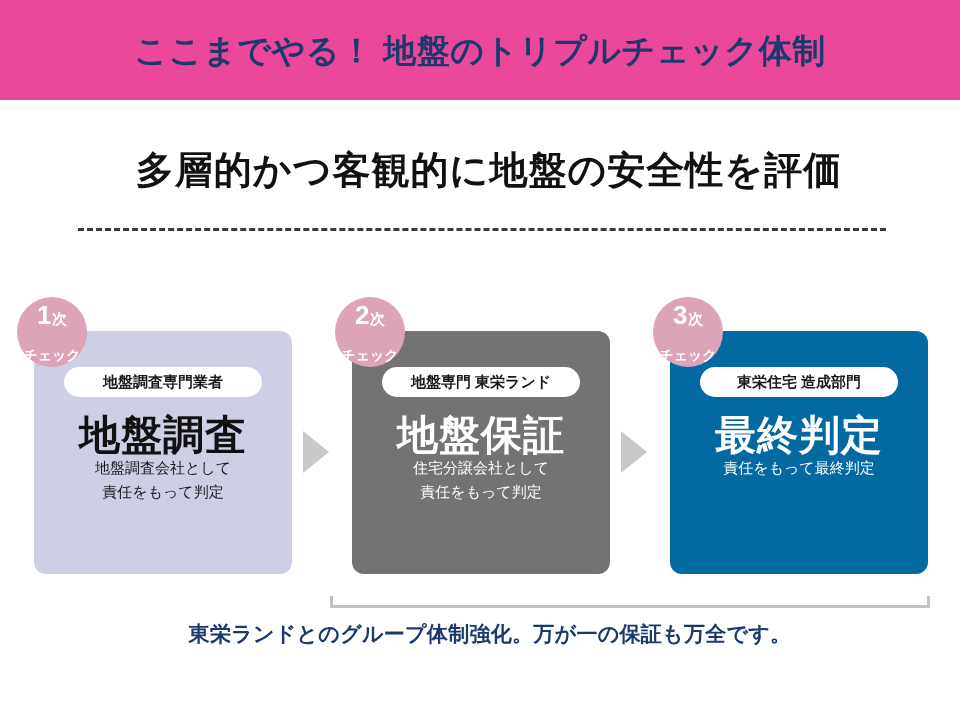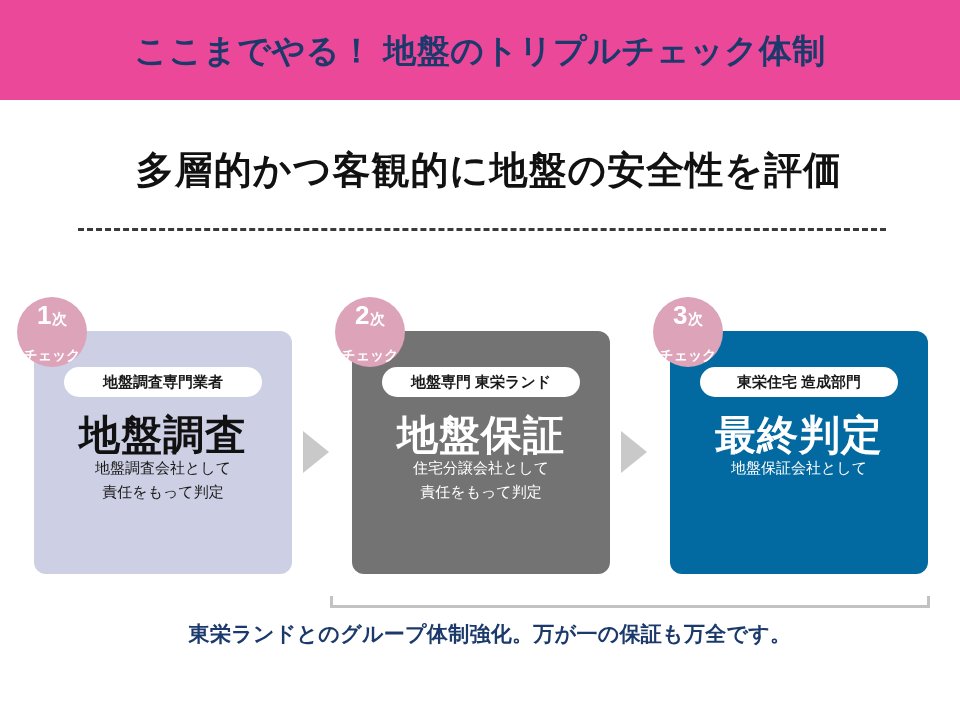--- a/index.html
+++ b/index.html
@@ -232,21 +232,21 @@
     <div class="card-desc">
       <div>住宅分譲会社として</div>
       <div>責任をもって判定</div>
     </div>
   </div>
 
   <div class="card card-3">
     <div class="pill">東栄住宅 造成部門</div>
     <div class="card-title">最終判定</div>
     <div class="card-desc">
-      <div>地盤保証会社として</div>
+      <div>責任をもって最終判定</div>
     </div>
   </div>
 
   <div class="arrow arrow-1"></div>
   <div class="arrow arrow-2"></div>
 
   <div class="badge badge-1">
     <div class="badge-top">
       <span class="badge-num">1</span>
       <span class="badge-ji">次</span>

